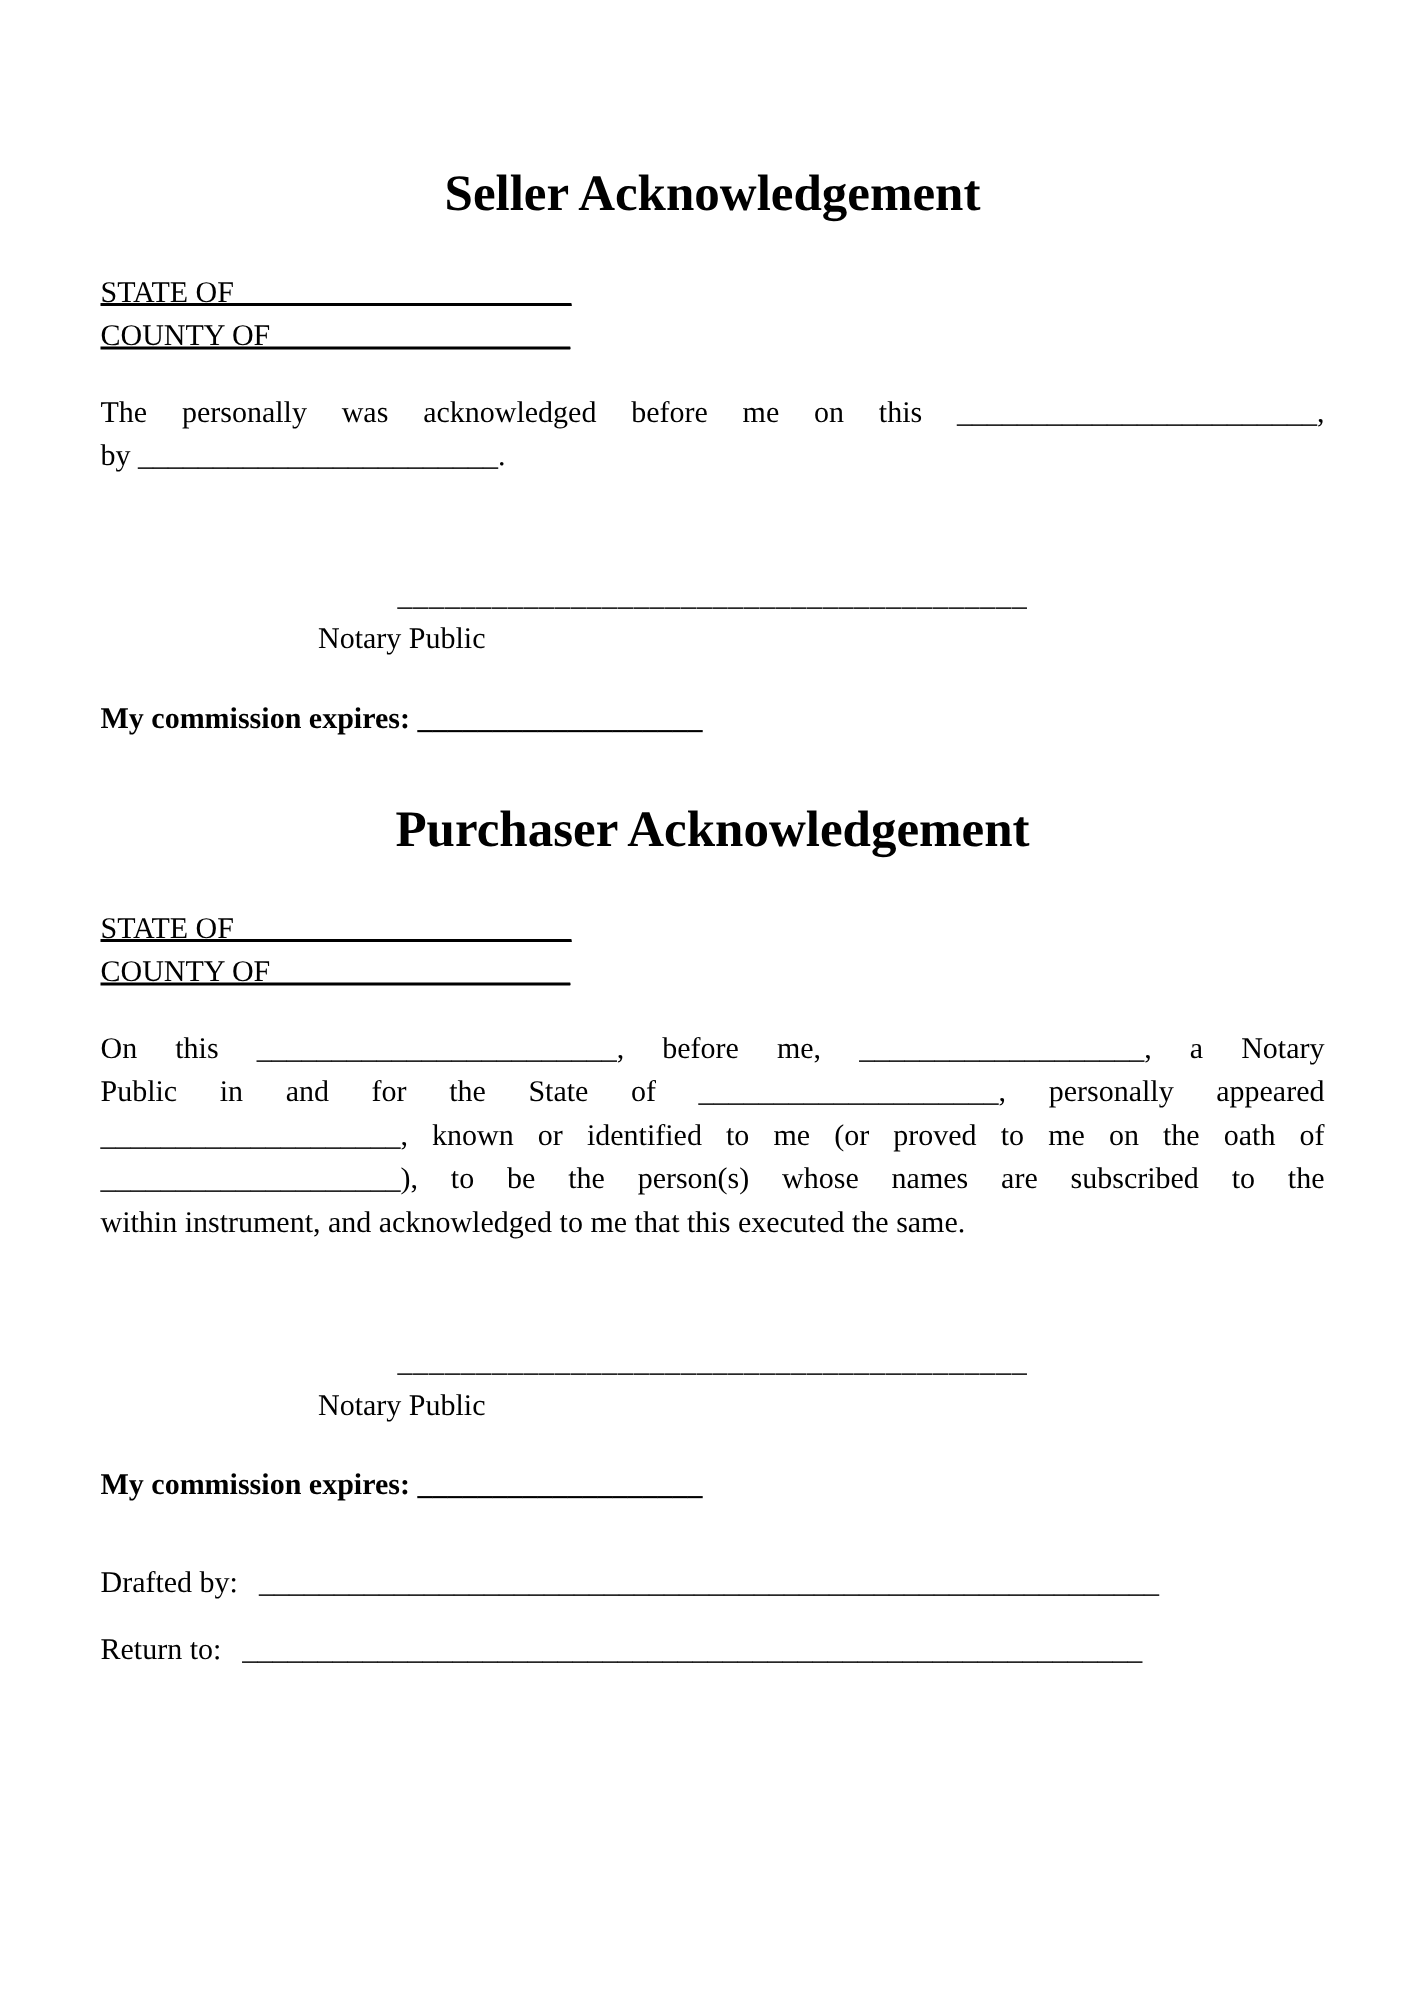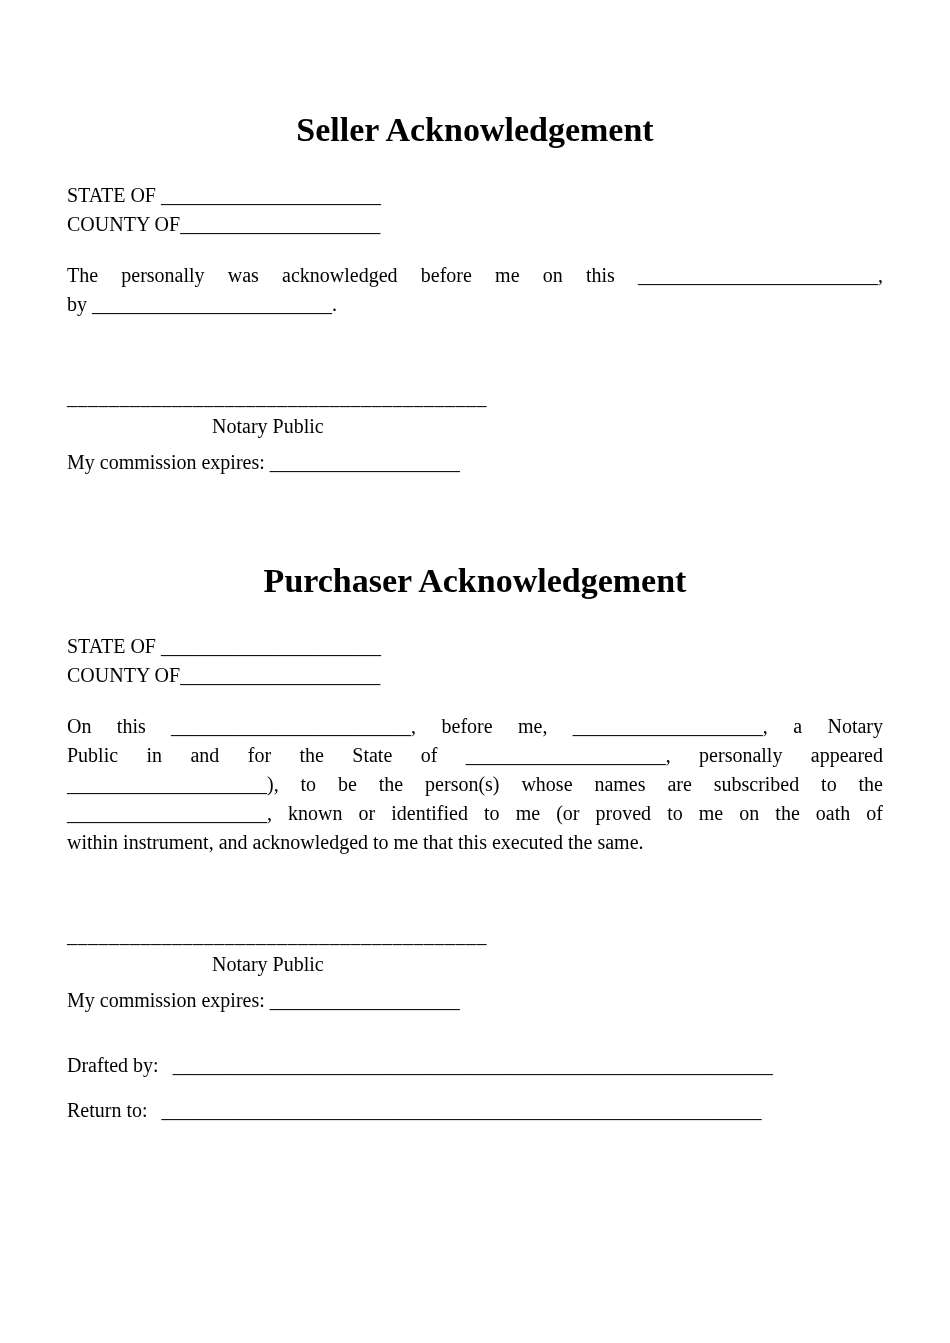--- a/index.html
+++ b/index.html
@@ -16,36 +16,36 @@
     overflow: hidden;
   }
   .content { padding: 0 67px; }
   .doc-title {
     text-align: center;
     font-weight: bold;
     font-size: 34px;
     line-height: 1.2;
   }
   .seller-title { padding-top: 110px; }
-  .purchaser-title { margin-top: 84px; font-family: Liberation Serif, serif; }
-  .line { line-height: 29px; }
+  .purchaser-title { margin-top: 40px; font-family: Liberation Serif, serif; }
+  .line { line-height: 29px; text-decoration: underline; }
   .state-line { margin-top: 30px; }
   .para { margin-top: 22px; }
   .para-line {
     line-height: 29px;
     text-align: justify;
     text-align-last: justify;
   }
   .para-line.last {
     text-align: left;
     text-align-last: left;
   }
-  .sig-line { margin-top: 64px; line-height: 29px; letter-spacing: 0.5px; }
+  .sig-line { margin-top: 64px; line-height: 29px; letter-spacing: 0.5px; text-align: center; }
   .sig-caption { line-height: 29px; padding-left: 145px; }
-  .commission-line { margin-top: 7px; line-height: 29px; }
+  .commission-line { margin-top: 24px; line-height: 29px; font-weight: bold; }
   .footer-block { margin-top: 36px; }
   .footer-line { line-height: 29px; }
   .footer-line + .footer-line { margin-top: 16px; }
   .footer-blank { margin-left: 14px; }
 </style>
 </head>
 <body>
 
 <div class="page">
   <div class="content">
@@ -69,22 +69,22 @@
 
     <div>
       <h1 class="doc-title purchaser-title">Purchaser Acknowledgement</h1>
 
       <div class="line state-line">STATE OF ______________________</div>
       <div class="line">COUNTY OF____________________</div>
 
       <div class="para">
         <div class="para-line">On this ________________________, before me, ___________________, a Notary</div>
         <div class="para-line">Public in and for the State of ____________________, personally appeared</div>
+        <div class="para-line">____________________, known or identified to me (or proved to me on the oath of</div>
         <div class="para-line">____________________), to be the person(s) whose names are subscribed to the</div>
-        <div class="para-line">____________________, known or identified to me (or proved to me on the oath of</div>
         <div class="para-line last">within instrument, and acknowledged to me that this executed the same.</div>
       </div>
 
       <div class="sig-line">________________________________________</div>
       <div class="sig-caption">Notary Public</div>
 
       <div class="commission-line">My commission expires: ___________________</div>
     </div>
 
     <div class="footer-block">

